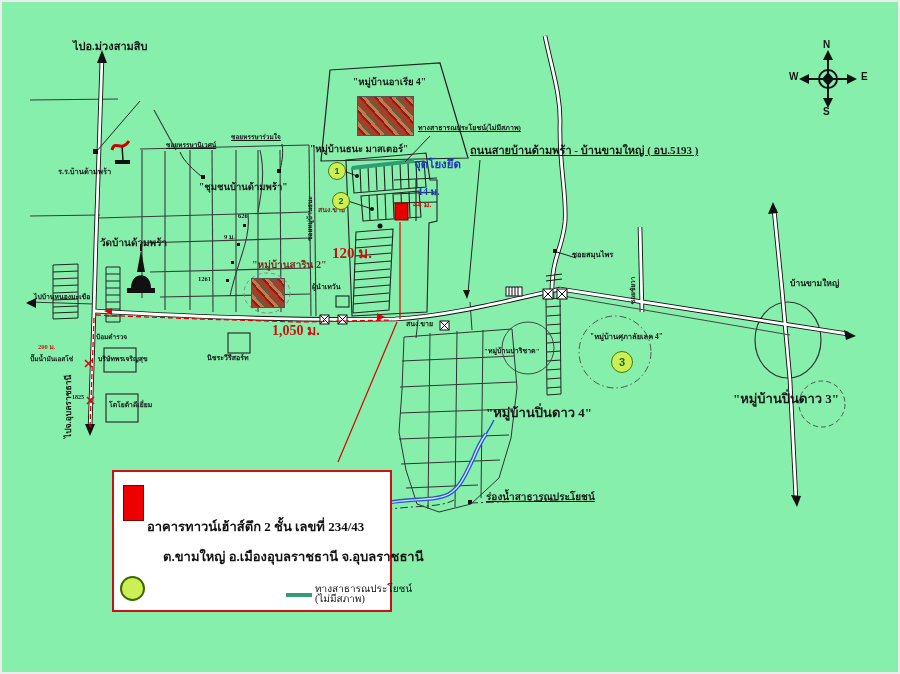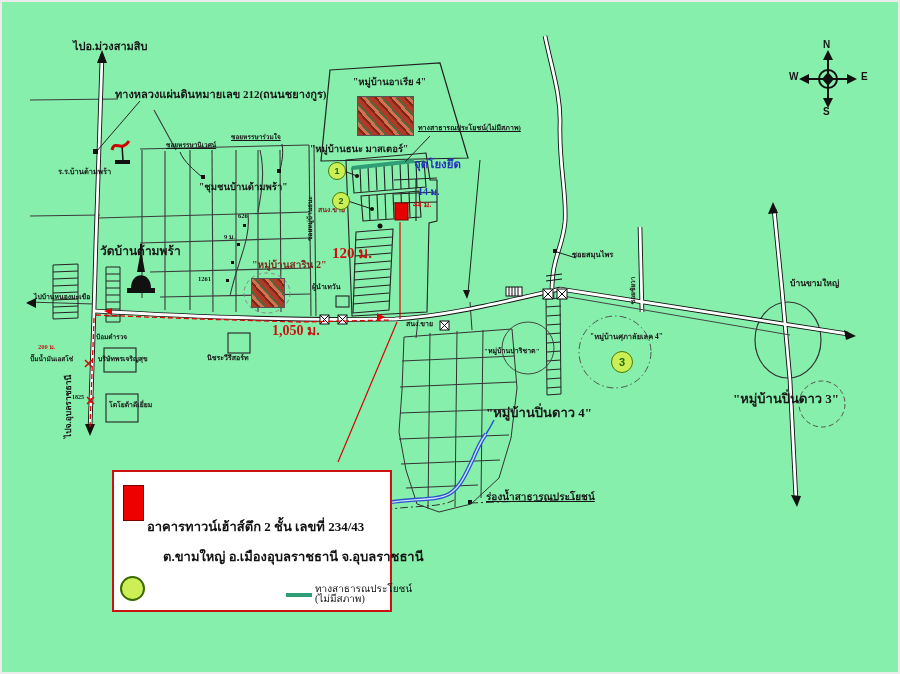--- a/index.html
+++ b/index.html
@@ -285,40 +285,40 @@
     <rect x="106" y="394" width="32" height="28"></rect>
     <rect x="228" y="333" width="22" height="20"></rect>
     <rect x="336" y="296" width="13" height="11"></rect>
   </g>
 </svg>
 
 <div class="photo" style="left:357px;top:96px;width:55px;height:38px"></div>
 <div class="photo" style="left:251px;top:278px;width:32px;height:28px"></div>
 
 <div class="lbl" style="left:73px;top:41px;font-size:11px">ไปอ.ม่วงสามสิบ</div>
-<div class="lbl" style="left:115px;top:89px;font-size:11px">ทางหลวงแผ่นดินหมายเลข 212(ถนนชยางกูร)</div>
 <div class="lbl" style="left:58px;top:168px;font-size:7.5px">ร.ร.บ้านด้ามพร้า</div>
 <div class="lbl u" style="left:166px;top:142px;font-size:6.5px">ซอยหรรษานิเวศน์</div>
 <div class="lbl u" style="left:231px;top:134px;font-size:6.5px">ซอยหรรษาร่วมใจ</div>
 <div class="lbl" style="left:199px;top:183px;font-size:9.5px">"ชุมชนบ้านด้ามพร้า"</div>
-<div class="lbl" style="left:100px;top:245px;font-size:12px">วัดบ้านด้ามพร้า</div>
+<div class="lbl" style="left:100px;top:238px;font-size:10px">วัดบ้านด้ามพร้า</div>
 <div class="lbl" style="left:238px;top:213px;font-size:6.5px">626</div>
 <div class="lbl" style="left:224px;top:234px;font-size:6.5px">9 ม.</div>
 <div class="lbl" style="left:198px;top:276px;font-size:6.5px">1261</div>
 <div class="lbl maroon" style="left:252px;top:260px;font-size:10px">"หมู่บ้านสาริน 2"</div>
 <div class="lbl" style="left:312px;top:284px;font-size:7px">ผู้นำเทวัน</div>
 <div class="lbl" style="left:310px;top:145px;font-size:9.5px">"หมู่บ้านธนะ มาสเตอร์"</div>
 <div class="lbl" style="left:353px;top:78px;font-size:9.5px">"หมู่บ้านอาเรีย 4"</div>
 <div class="lbl u" style="left:418px;top:125px;font-size:7px">ทางสาธารณประโยชน์(ไม่มีสภาพ)</div>
 <div class="lbl blue" style="left:414px;top:158px;font-size:11.5px">จุดโยงยึด</div>
 <div class="lbl blue" style="left:418px;top:187px;font-size:10px">14 ม.</div>
 <div class="lbl red" style="left:413px;top:200px;font-size:8.5px">44 ม.</div>
 <div class="lbl red" style="left:332px;top:246px;font-size:15px">120 ม.</div>
 <div class="lbl maroon" style="left:318px;top:207px;font-size:7px">สนง.ขาย</div>
 <div class="lbl" style="left:406px;top:321px;font-size:7px">สนง.ขาย</div>
+<div class="lbl u" style="left:470px;top:145px;font-size:11px">ถนนสายบ้านด้ามพร้า - บ้านขามใหญ่ ( อบ.5193 )</div>
 <div class="lbl" style="left:572px;top:251px;font-size:7.5px">ซอยสมุนไพร</div>
 <div class="lbl rot ctr" style="left:610px;top:287px;width:46px;font-size:6.5px">ซอยชัยวา</div>
 <div class="lbl rot ctr" style="left:282px;top:215px;width:56px;font-size:6.5px">ซอยหมู่บ้านธนะ</div>
 <div class="lbl" style="left:484px;top:348px;font-size:7px">"หมู่บ้านปาริชาต"</div>
 <div class="lbl" style="left:590px;top:333px;font-size:7.5px">"หมู่บ้านศุภาลัยเลค 4"</div>
 <div class="lbl" style="left:486px;top:406px;font-size:13px">"หมู่บ้านปิ่นดาว 4"</div>
 <div class="lbl" style="left:733px;top:392px;font-size:13px">"หมู่บ้านปิ่นดาว 3"</div>
 <div class="lbl" style="left:790px;top:279px;font-size:8.5px">บ้านขามใหญ่</div>
 <div class="lbl u" style="left:486px;top:492px;font-size:10px">ร่องน้ำสาธารณประโยชน์</div>
 <div class="lbl red" style="left:272px;top:324px;font-size:14px">1,050 ม.</div>

